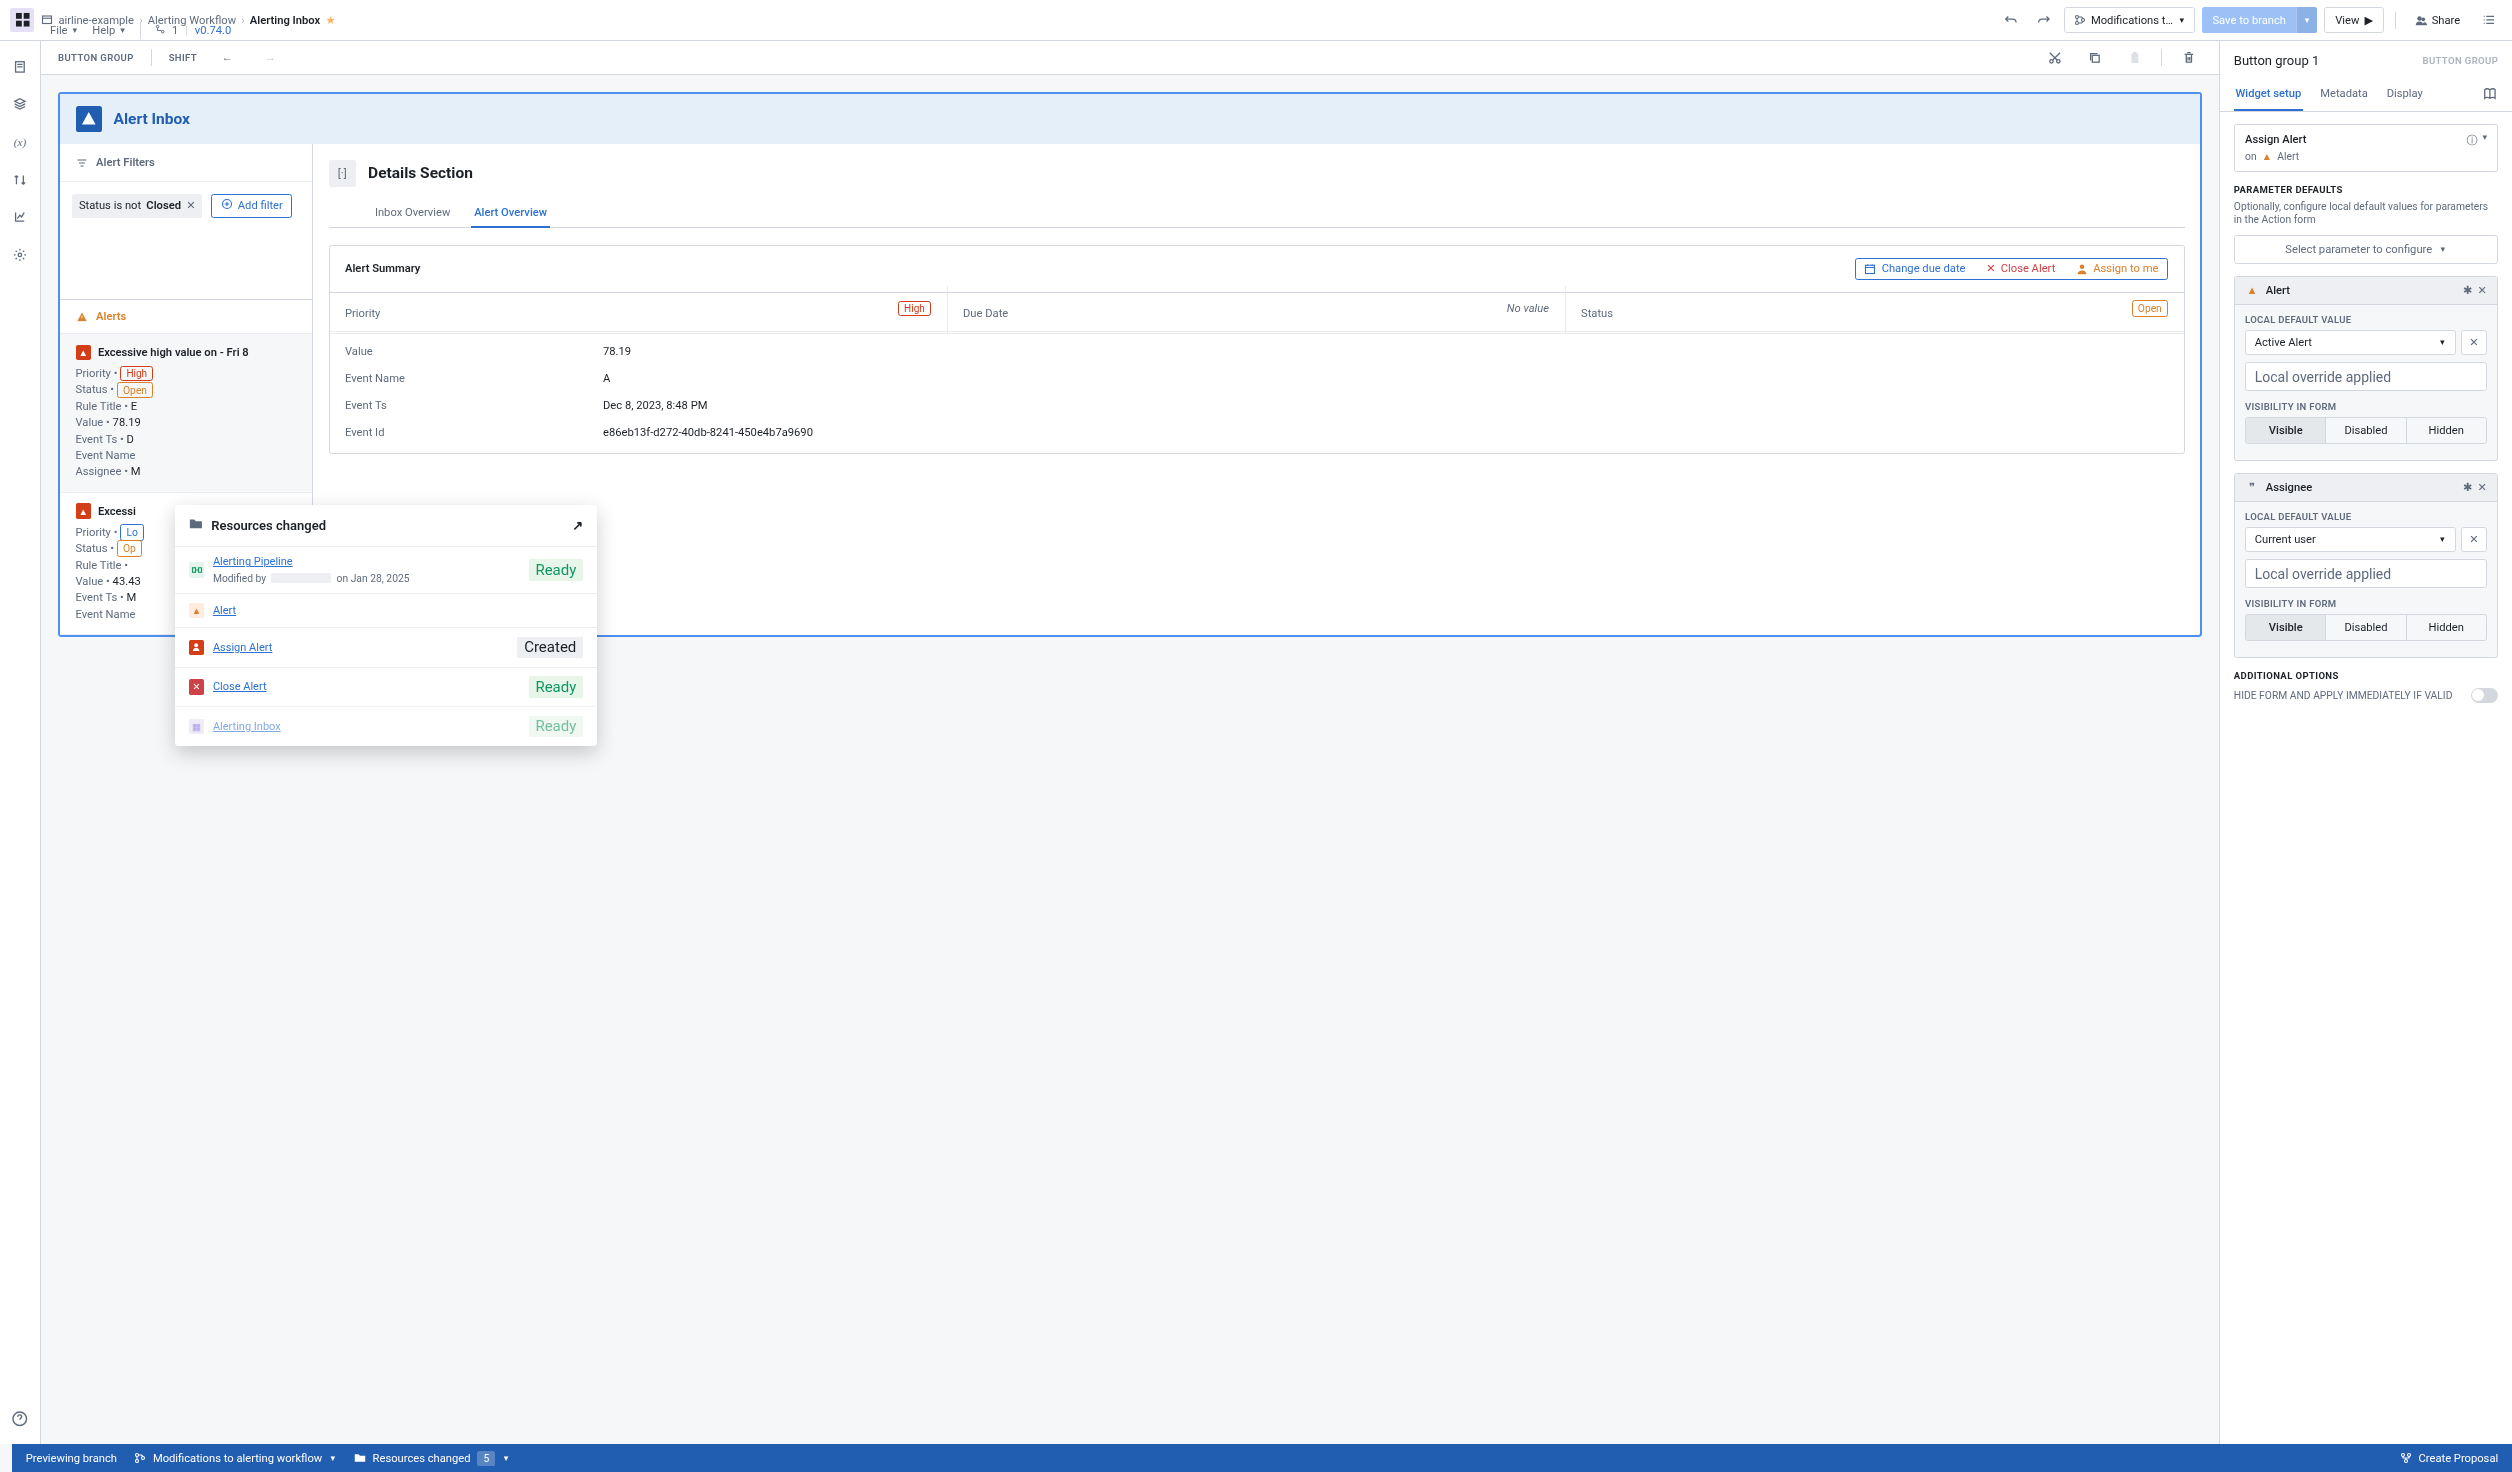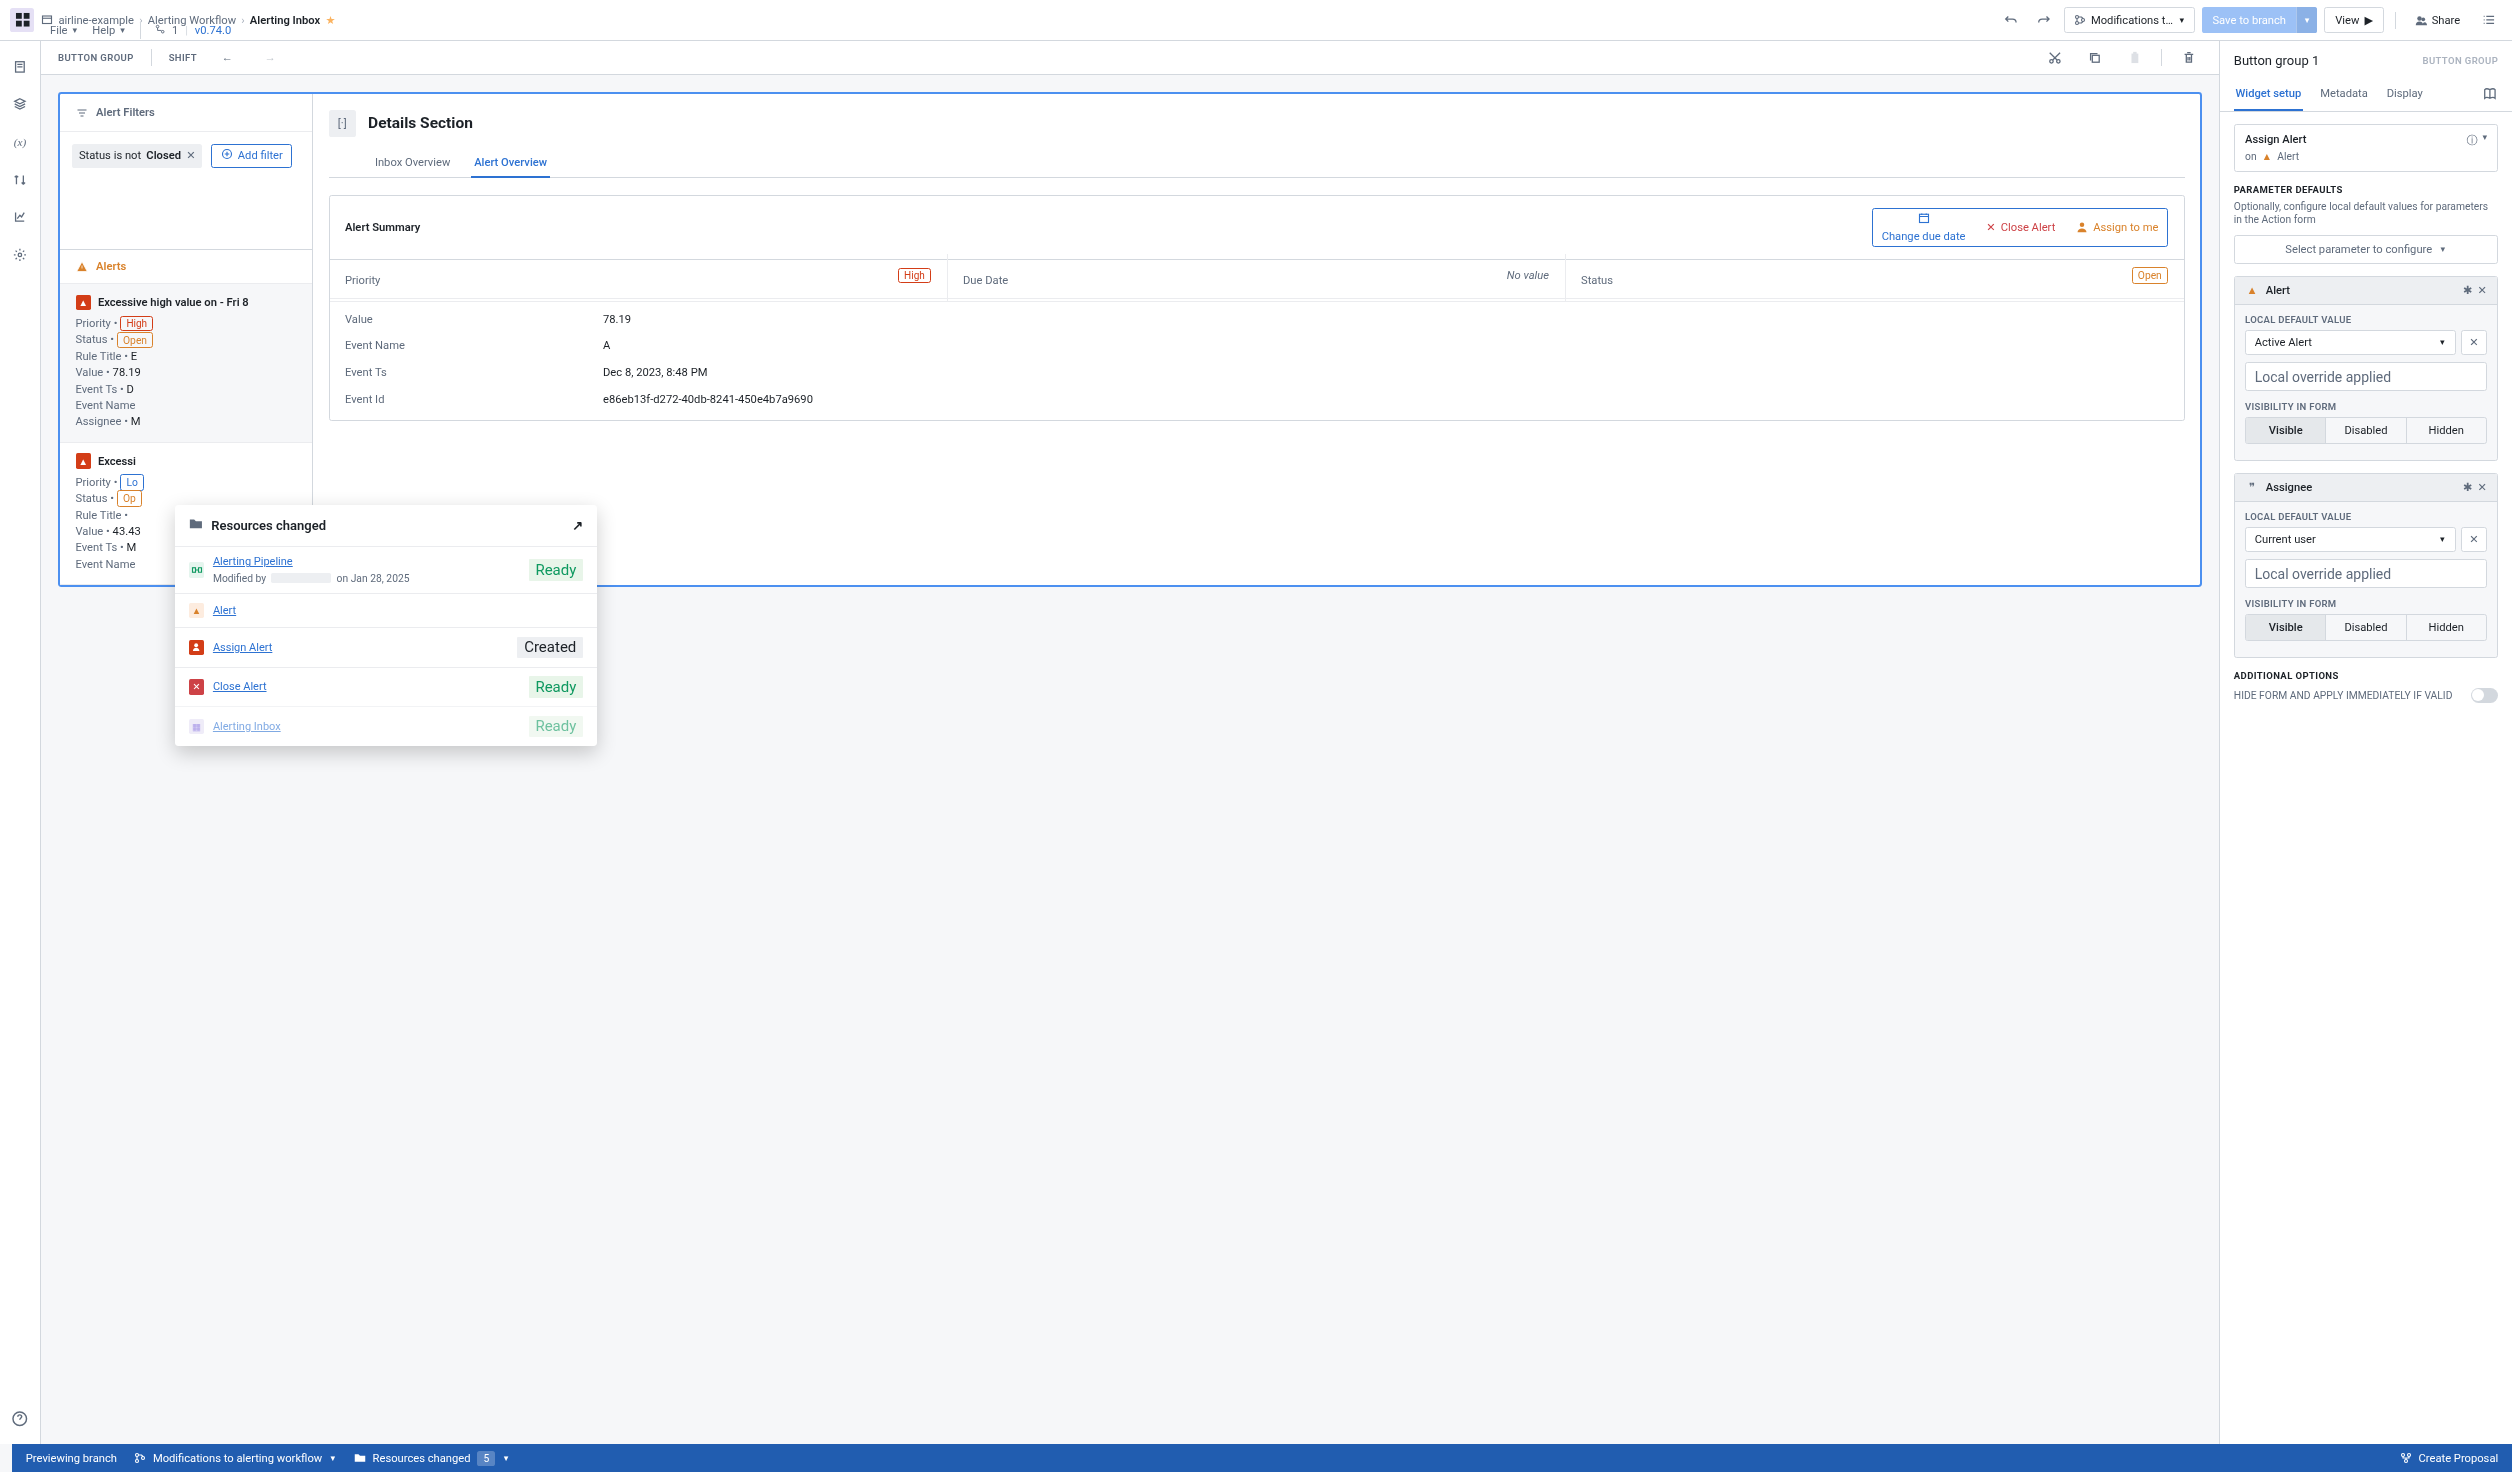--- a/index.html
+++ b/index.html
@@ -73,21 +73,21 @@
 .details-title { font-size: 15.5px; font-weight: 700; }
 .tabs { display: flex; gap: 17px; border-bottom: 0.9px solid #d3d8de; padding-left: 43px; margin-bottom: 17px; }
 .tab { padding: 6.9px 3.4px; cursor: pointer; color: #5f6b7c; }
 .tab-active { color: #2d72d2; border-bottom: 2.6px solid #2d72d2; margin-bottom: -0.9px; font-weight: 500; }
 
 .summary-card { border: 0.9px solid #d3d8de; border-radius: 2.6px; }
 .summary-hdr { padding: 12px 15.5px; display: flex; align-items: center; justify-content: space-between; border-bottom: 0.9px solid #d3d8de; }
 .summary-title { font-weight: 600; }
 .action-group { border: 1.7px solid #2d72d2; border-radius: 2.6px; display: flex; align-items: center; padding: 1.7px 3.4px; gap: 10.3px; }
 .action-btn { display: flex; align-items: center; gap: 5.2px; padding: 1.7px 5.2px; cursor: pointer; }
-.action-blue { color: #2d72d2; flex-direction: column; }
+.action-blue { color: #2d72d2; }
 .action-red { color: #cd4246; }
 .action-orange { color: #d9822b; }
 .summary-grid { display: grid; grid-template-columns: 1fr 1fr 1fr; }
 .summary-cell { padding: 13.8px 15.5px; border-bottom: 0.9px solid #ebecef; }
 .summary-cell:not(:last-child) { border-right: 0.9px solid #ebecef; }
 .cell-label { color: #5f6b7c; font-size: 11.2px; }
 .cell-val-italic { font-style: italic; color: #5f6b7c; }
 .summary-rows { padding: 6.9px 0; }
 .sr-row { display: flex; padding: 6.9px 15.5px; }
 .sr-label { width: 258px; color: #5f6b7c; }
@@ -330,20 +330,28 @@
         <span class="icon-btn">
           <svg width="13.8" height="13.8" viewBox="0 0 16 16" fill="none" stroke="#5f6b7c" stroke-width="1.5">
               <path d="M3 4h10M5 4v9h6V4M6 2h4M7 7v4M9 7v4"></path>
             </svg>
         </span>
       </div>
     </div>
 
     <div class="canvas">
       <div class="widget-selected">
+        <div class="widget-header">
+          <div class="alert-hdr-icon">
+            <svg width="15.5" height="15.5" viewBox="0 0 16 16" fill="currentColor">
+                <path d="M8 1l7 13H1zM8 6v4M8 12h.01"></path>
+              </svg>
+          </div>
+          <div class="widget-title">Alert Inbox</div>
+        </div>
         <div class="widget-body">
 
           <div class="filters-col">
             <div class="filters-hdr">
               <svg width="12" height="12" viewBox="0 0 16 16" fill="none" stroke="currentColor" stroke-width="1.5">
                   <path d="M2 4h12M4 8h8M6 12h4"></path>
                 </svg>
               <span>Alert Filters</span>
             </div>
             <div class="filters-body">

